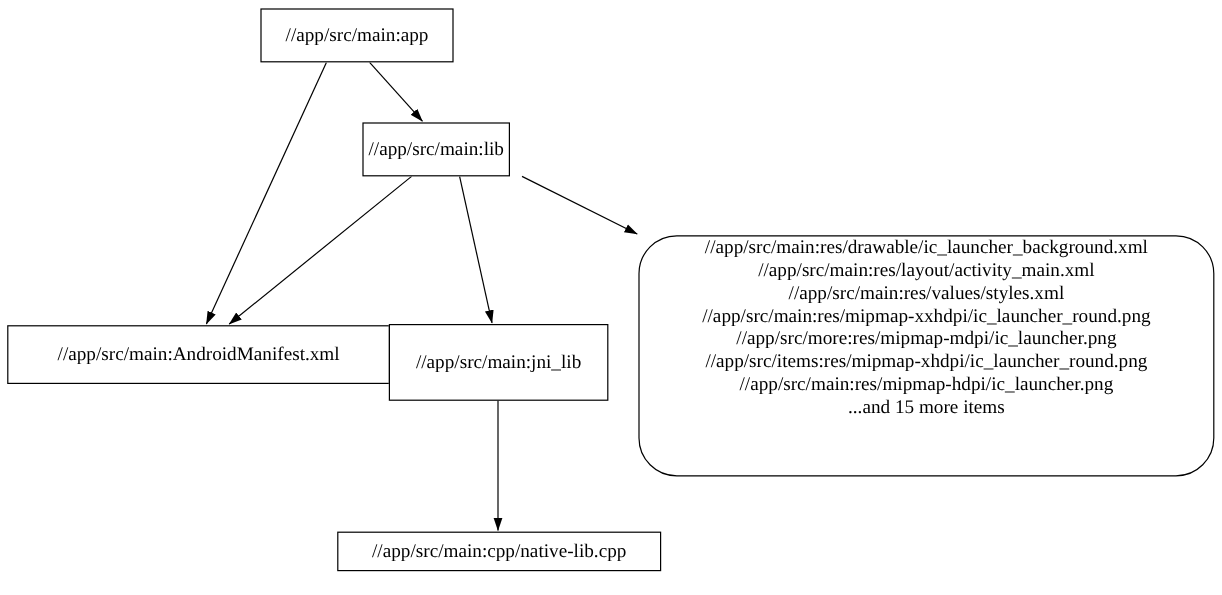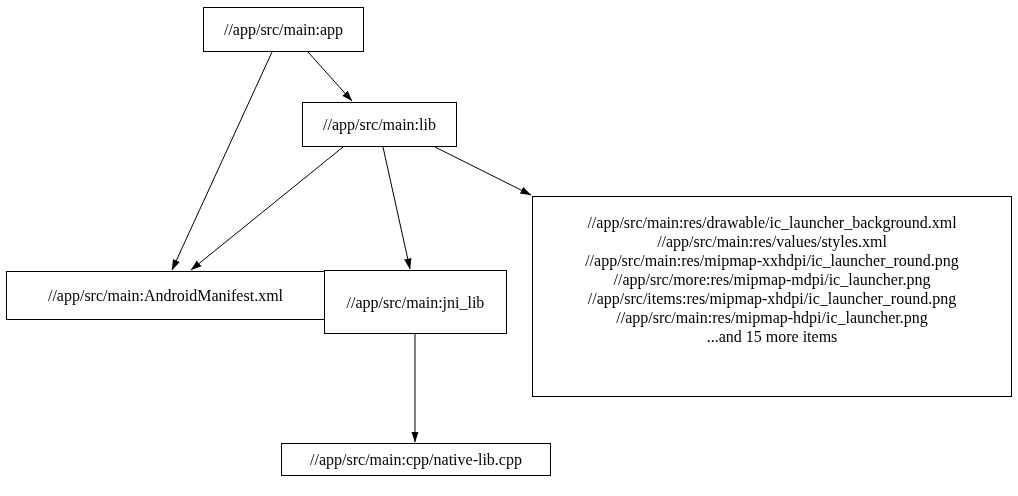--- a/index.html
+++ b/index.html
@@ -31,25 +31,26 @@
     display: flex;
     align-items: center;
     justify-content: center;
     text-align: center;
     font-size: 16px;
     line-height: 19px;
     white-space: nowrap;
   }
   .node.multiline {
     flex-direction: column;
-    padding: 16px 4px;
+    padding: 0 4px;
     justify-content: flex-start;
+    border-radius: 32px;
   }
-  .node-app        { left: 203px; top: 7px;   width: 161px; height: 45px; }
-  .node-lib        { left: 302px; top: 102px; width: 155px; height: 45px; }
+  .node-app        { left: 217px; top: 7px;   width: 161px; height: 45px; }
+  .node-lib        { left: 302px; top: 102px; width: 123px; height: 45px; }
   .node-manifest   { left: 6px;   top: 271px; width: 319px; height: 49px; }
   .node-jni-lib    { left: 324px; top: 270px; width: 183px; height: 64px; }
   .node-res        { left: 532px; top: 196px; width: 480px; height: 201px; }
   .node-cpp        { left: 281px; top: 443px; width: 270px; height: 33px; }
 </style>
 </head>
 <body>
 
 <div class="canvas">
 
@@ -78,20 +79,21 @@
   <div class="node node-manifest">
     <span>//app/src/main:AndroidManifest.xml</span>
   </div>
 
   <div class="node node-jni-lib">
     <span>//app/src/main:jni_lib</span>
   </div>
 
   <div class="node multiline node-res">
       <div>//app/src/main:res/drawable/ic_launcher_background.xml</div>
+      <div>//app/src/main:res/layout/activity_main.xml</div>
       <div>//app/src/main:res/values/styles.xml</div>
       <div>//app/src/main:res/mipmap-xxhdpi/ic_launcher_round.png</div>
       <div>//app/src/more:res/mipmap-mdpi/ic_launcher.png</div>
       <div>//app/src/items:res/mipmap-xhdpi/ic_launcher_round.png</div>
       <div>//app/src/main:res/mipmap-hdpi/ic_launcher.png</div>
       <div>...and 15 more items</div>
     </div>
 
   <div class="node node-cpp">
     <span>//app/src/main:cpp/native-lib.cpp</span>

